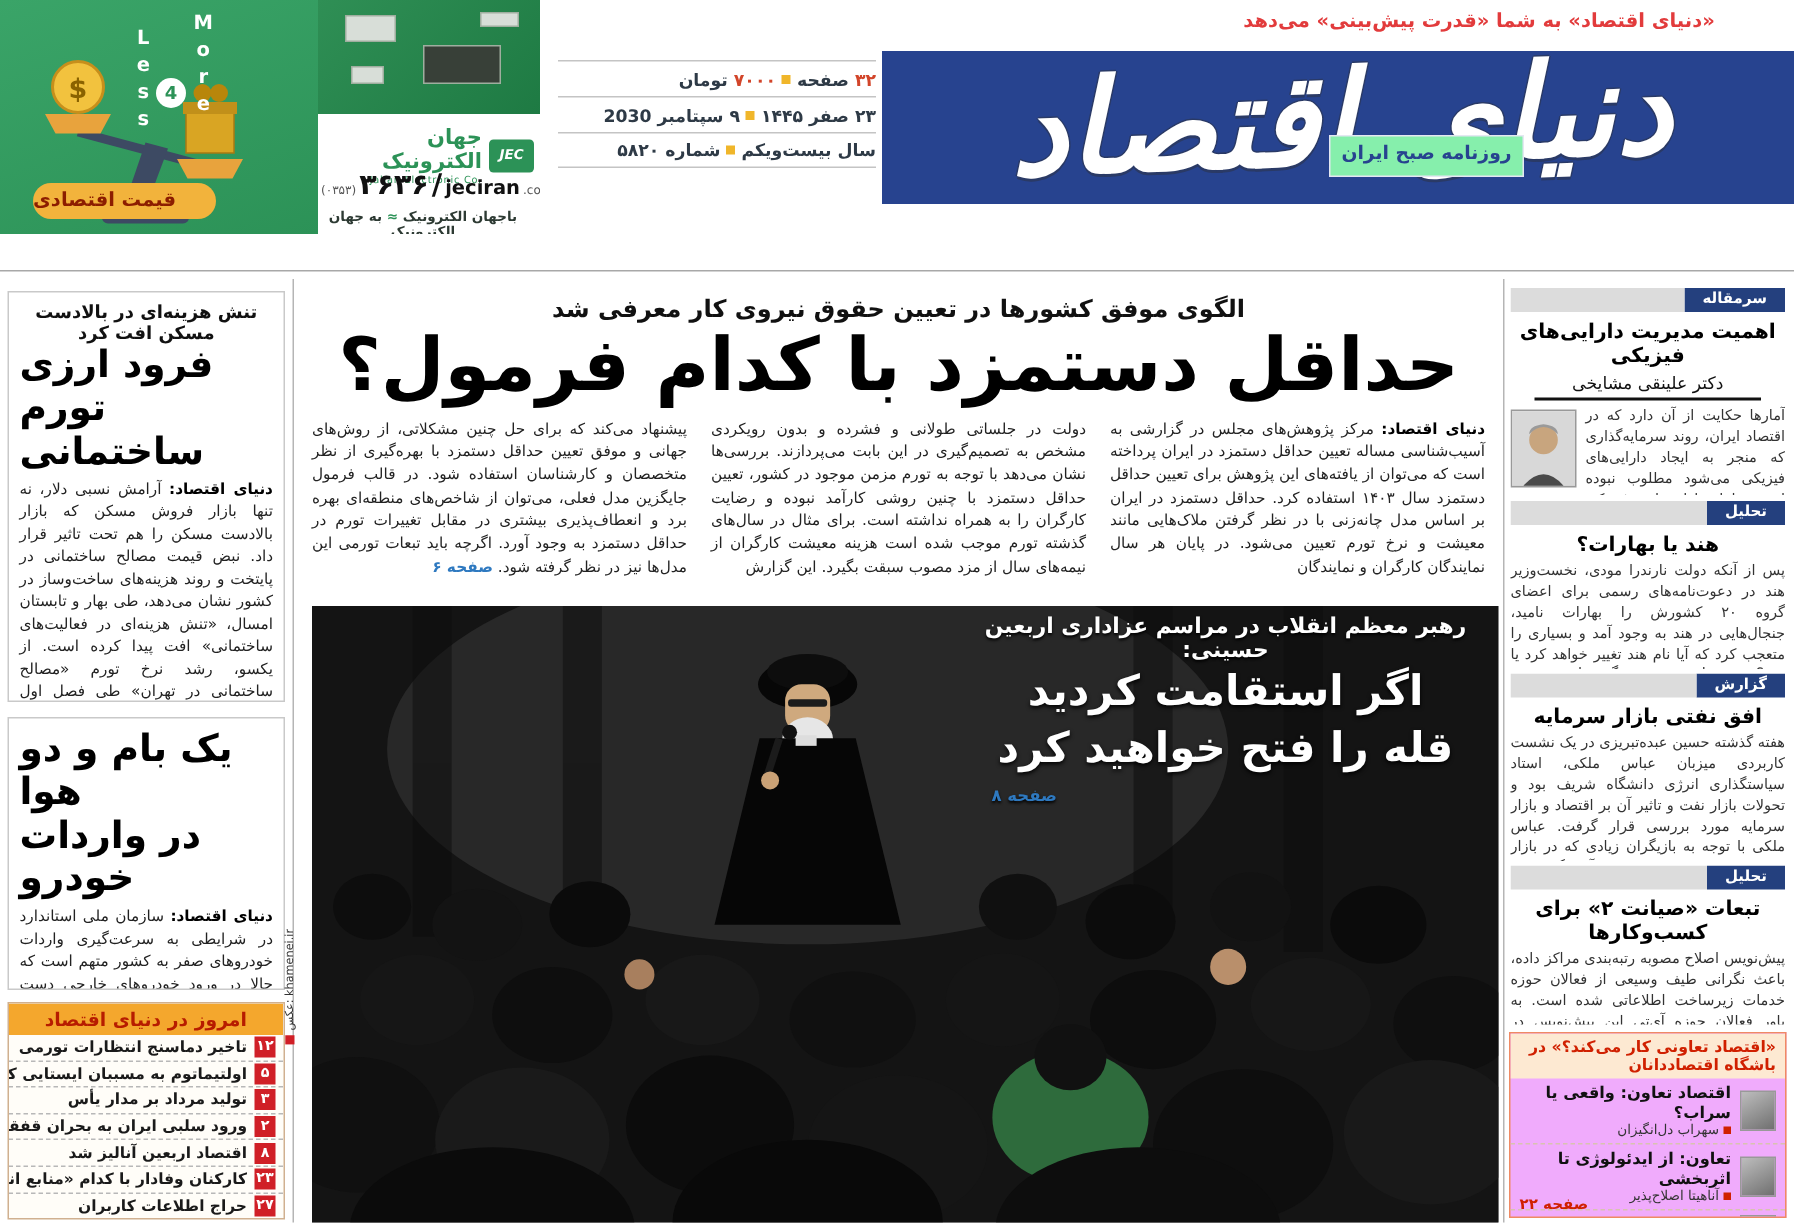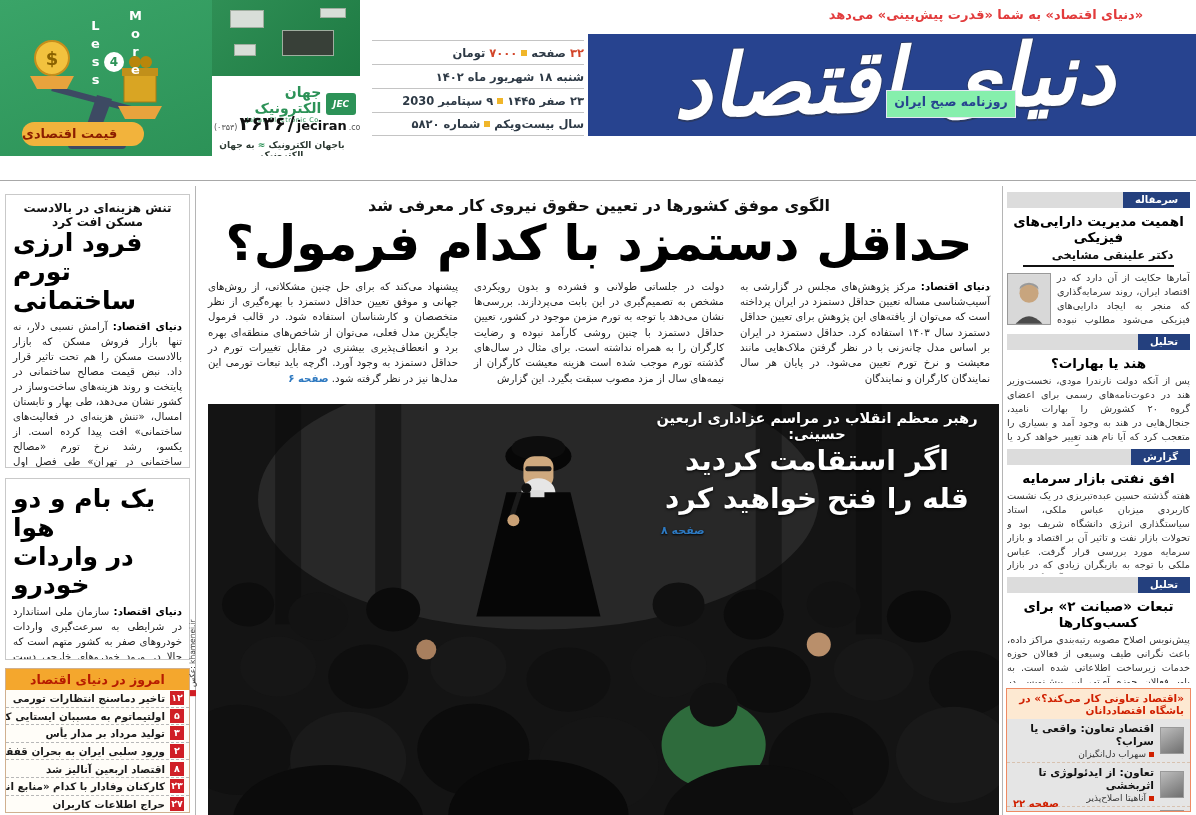--- a/index.html
+++ b/index.html
@@ -121,29 +121,29 @@
   .sb-sec.s0 { top:6px;  height:138px; }
   .sb-sec.s1 { top:148px; height:112px; }
   .sb-sec.s2 { top:263px; height:125px; }
   .sb-sec.s3 { top:391px; height:106px; }
   .sb-bar { display:flex; height:16px; margin-bottom:5px; }
   .sb-bar .lbl { background:#24407e; color:#fff; font-size:10px; font-weight:bold;
                  padding:0 12px; line-height:16px; }
   .sb-bar .rest { flex:1; background:#dcdcdc; }
   .sb-title { font-size:13.5px; font-weight:900; text-align:center; color:#000; margin:2px 0 3px;
               letter-spacing:-.3px; cursor:pointer; }
-  .sb-author { font-size:11.5px; font-weight:bold; text-align:right; color:#111;
+  .sb-author { font-size:11.5px; font-weight:normal; text-align:center; color:#111;
                border-bottom:2.5px solid #111; width:82%; margin:0 auto 4px; padding-bottom:3px; }
   .sb-body { font-size:9.7px; line-height:1.43; text-align:justify; color:#333; }
   .mug { float:left; width:44px; height:52px; margin:2px 6px 2px 0; border:1px solid #999;
          background:linear-gradient(#e8e8e8,#c8c8c8); }
   .mug svg { width:100%; height:100%; }
 
   .coop { position:absolute; left:3px; right:5px; top:502px; bottom:3px; border:1.5px solid #ef8a63;
-          background:#e5e5e5; direction:rtl; overflow:hidden; }
+          background:#f0abfc; direction:rtl; overflow:hidden; }
   .coop-hd { background:#fde9d2; color:#d02000; font-weight:bold; font-size:10.5px; padding:3px 6px;
              text-align:right; }
   .coop-item { display:flex; gap:6px; align-items:center; padding:3px 6px;
                border-bottom:1px dashed #d8c2b0; }
   .coop-mug { flex:0 0 24px; height:27px; border:1px solid #999;
               background:linear-gradient(150deg,#bdbdbd,#6f6f6f); }
   .coop-title { font-size:10.8px; font-weight:bold; color:#111; cursor:pointer; }
   .coop-author { font-size:9px; color:#333; margin-top:1px; }
   .coop-author .rsq { display:inline-block; width:5px; height:5px; background:#d02000; margin-left:3px; }
   .coop-page { position:absolute; left:6px; bottom:2px; color:#d02000; font-weight:bold;
@@ -207,23 +207,20 @@
   <div class="mast-logo">دنیای اقتصاد</div>
   <div class="mast-label">روزنامه صبح ایران</div>
 
   <div class="mast-info">
     <div class="mi-row">
       <span class="rednum">۳۲</span>
       <span>صفحه</span>
       <span class="sq"></span>
       <span class="rednum">۷۰۰۰</span>
       <span>تومان</span>
-    </div>
-    <div class="mi-row">
-      <span>شنبه ۱۸ شهریور ماه ۱۴۰۲</span>
     </div>
     <div class="mi-row">
       <span>۲۳ صفر ۱۴۴۵</span>
       <span class="sq"></span>
       <span>۹ سپتامبر 2030</span>
     </div>
     <div class="mi-row">
       <span>سال بیست‌ویکم</span>
       <span class="sq"></span>
       <span>شماره ۵۸۲۰</span>

